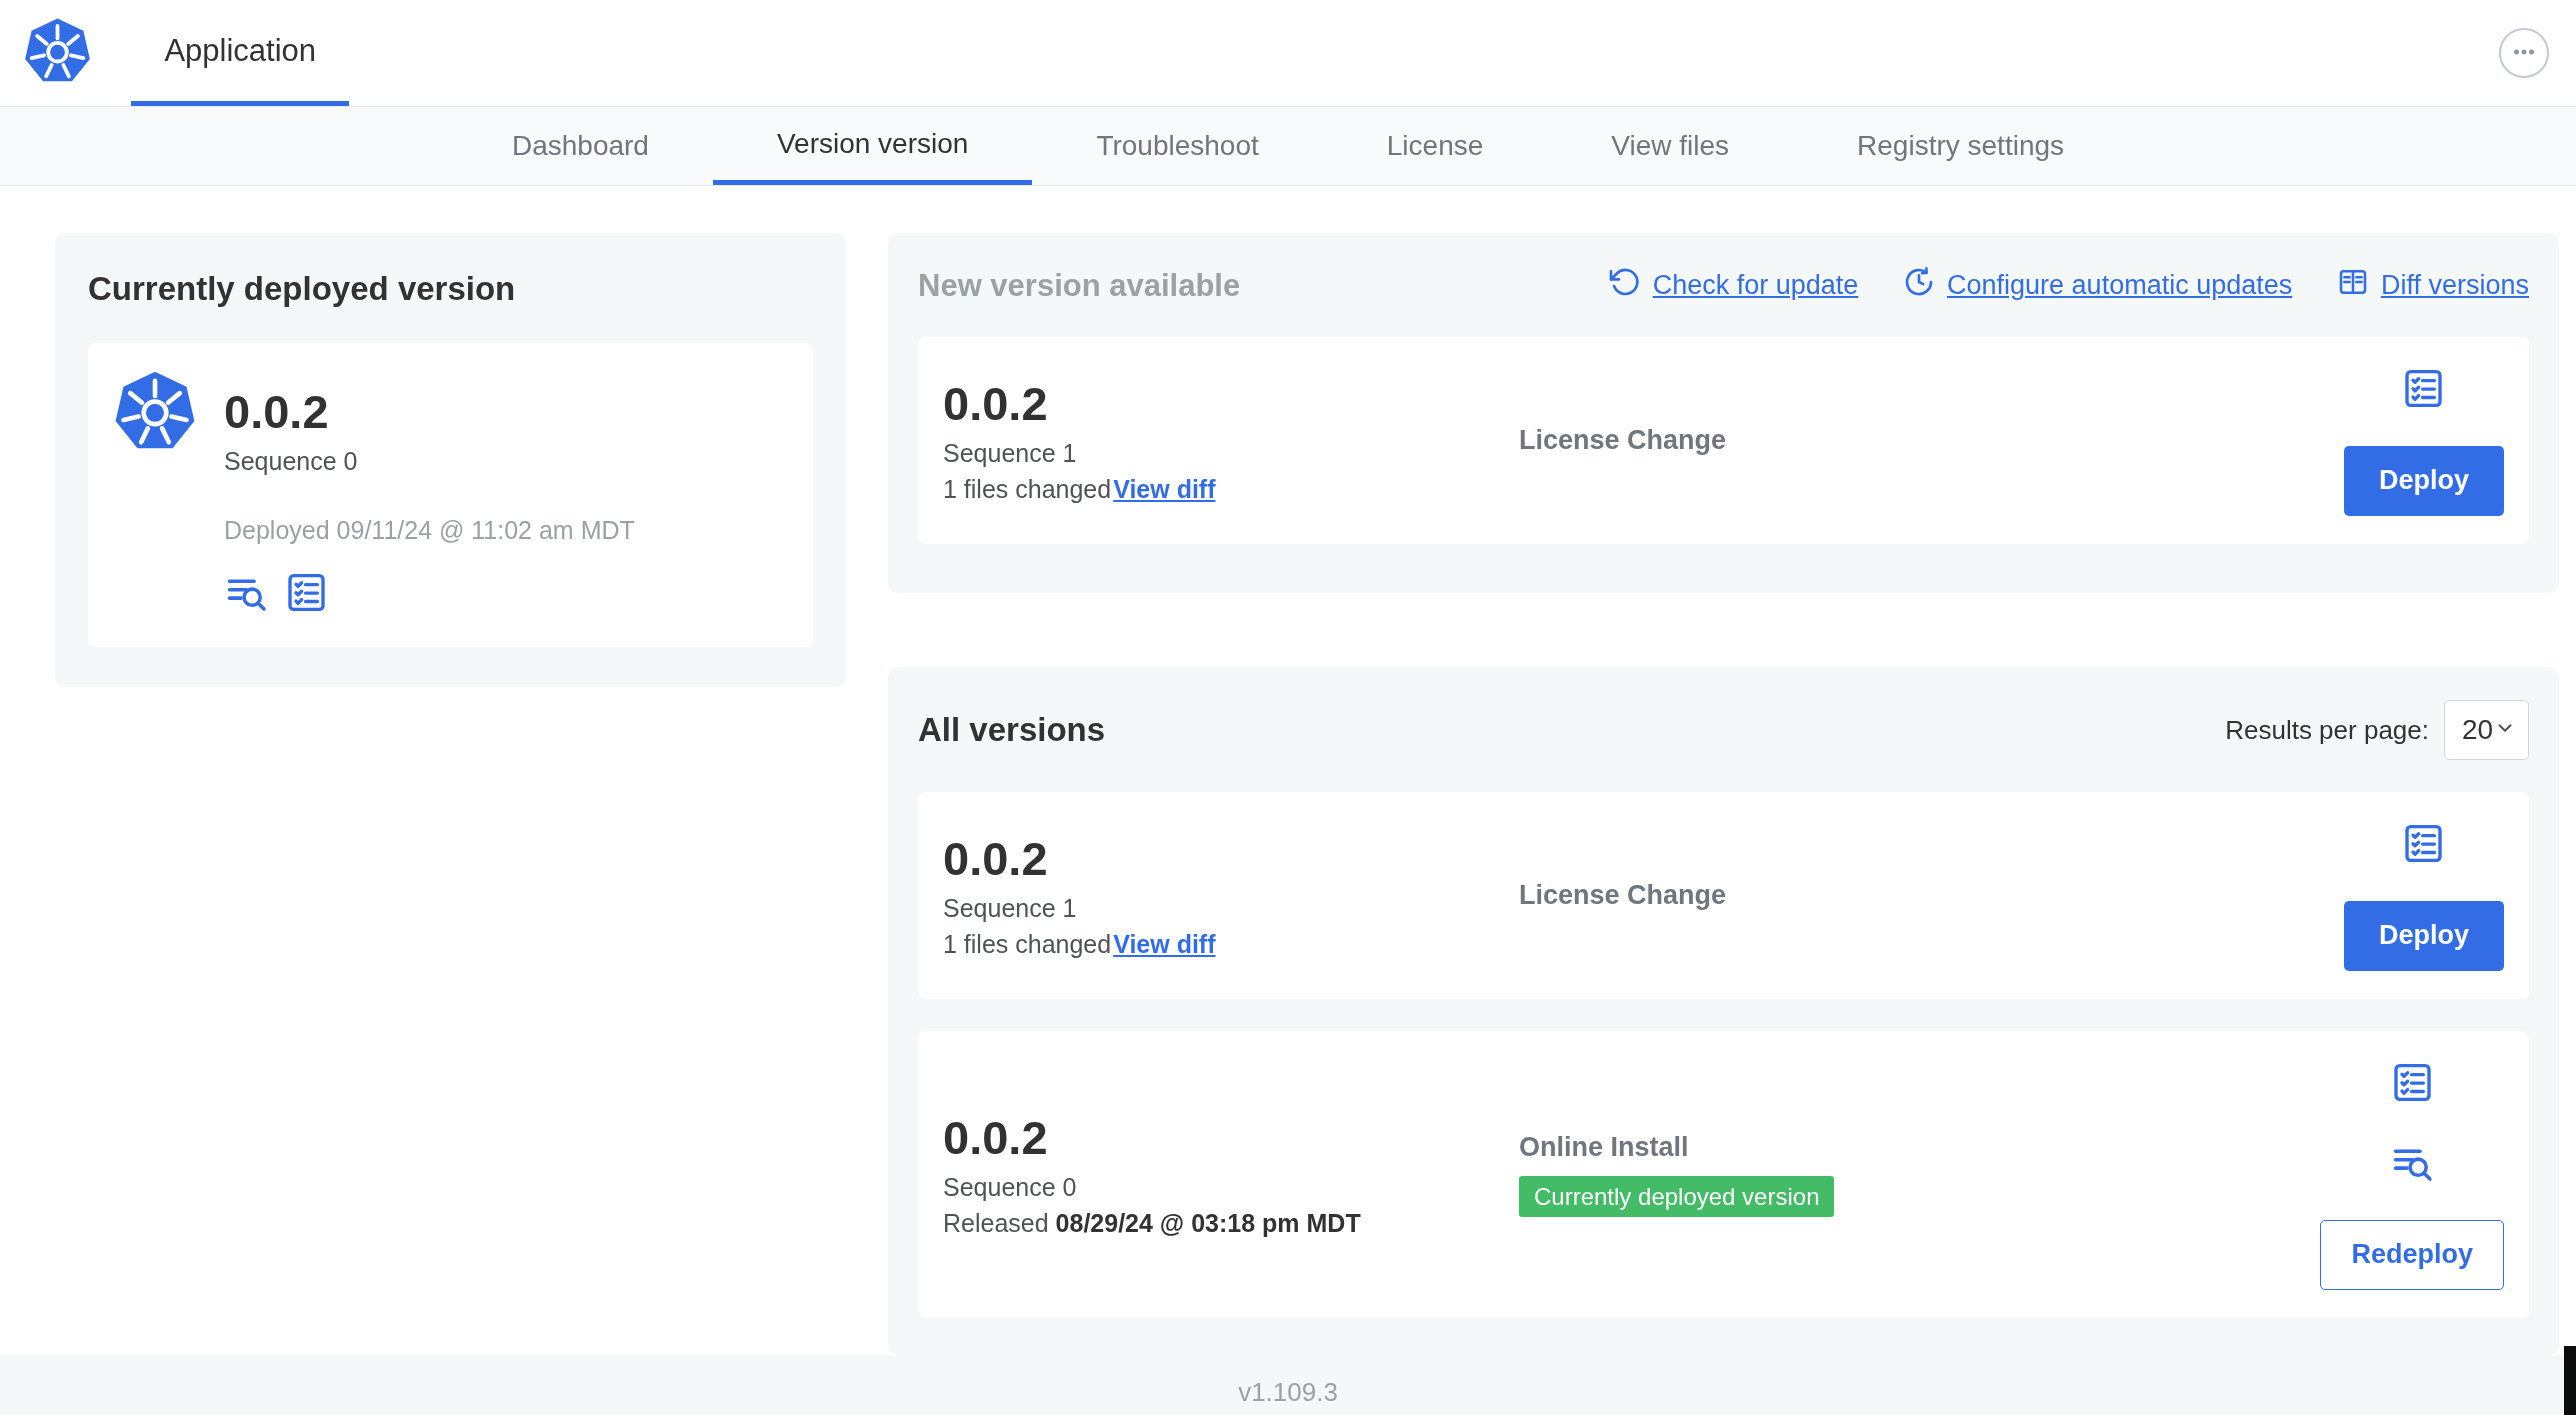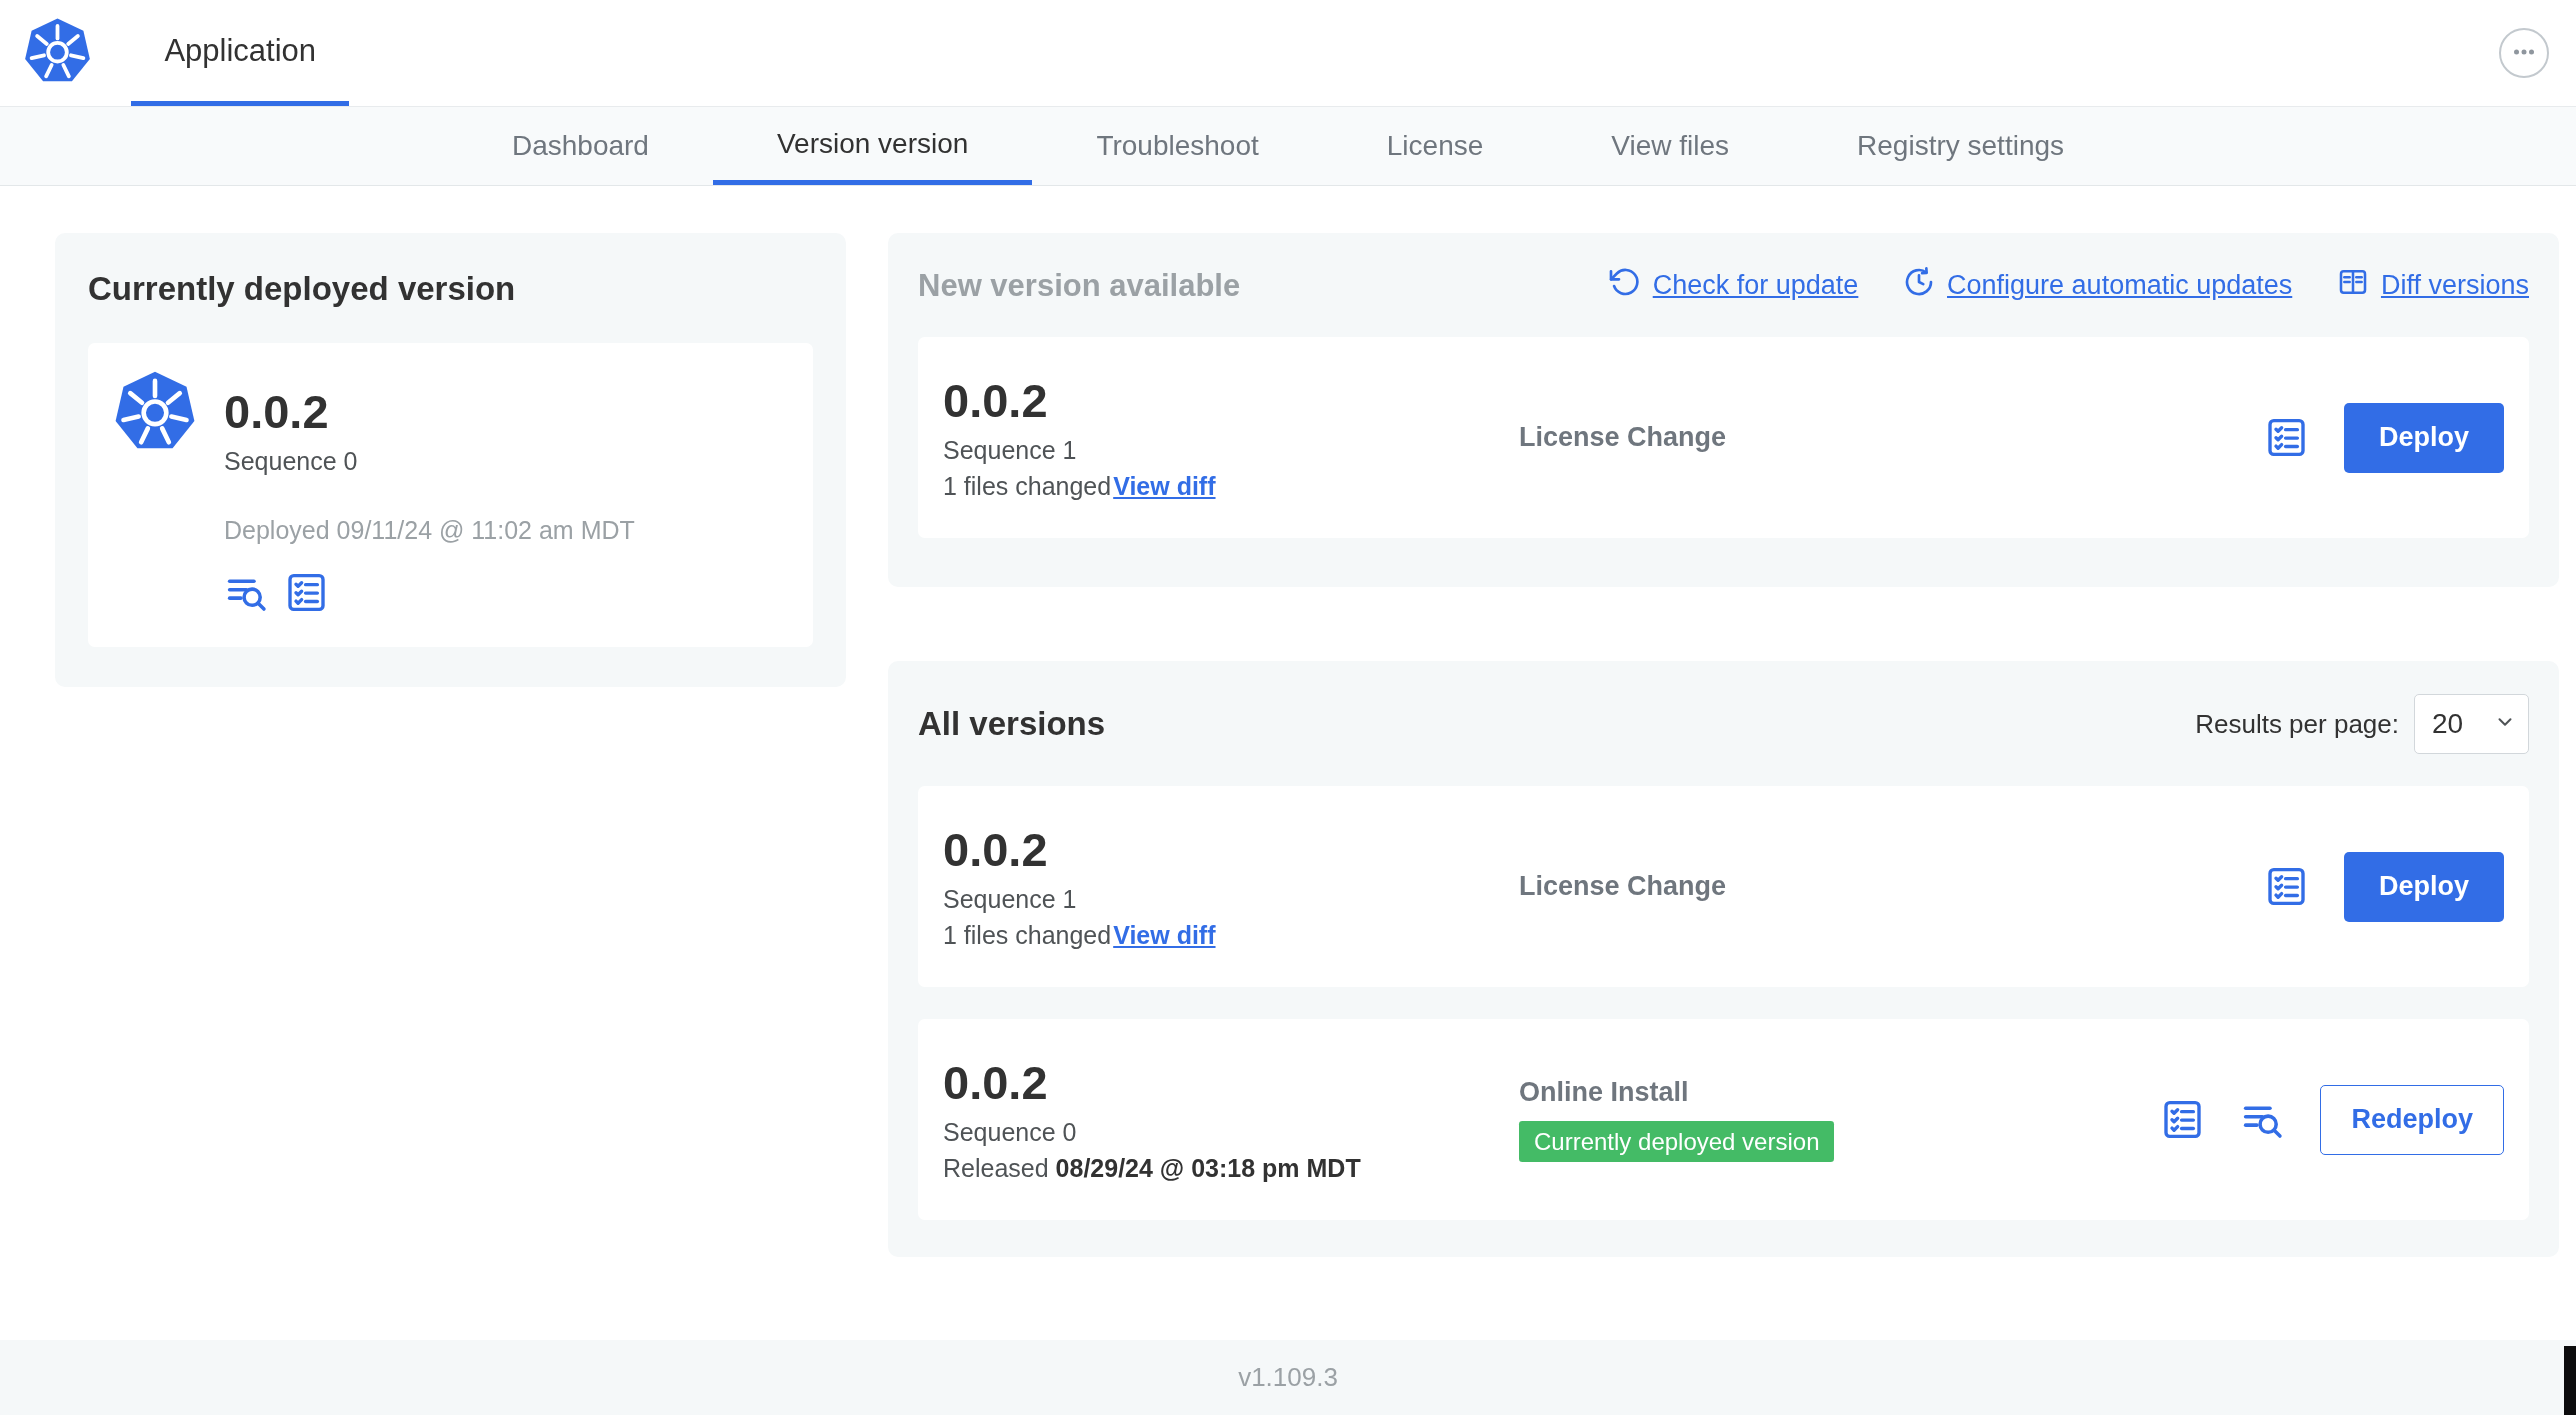--- a/index.html
+++ b/index.html
@@ -56,28 +56,28 @@
 
   .release-row { margin-top: 32px; background: #fff; border-radius: 6.7px; padding: 28.5px 25px; display: flex; align-items: center; min-height: 201px; }
   .release-left { width: 576px; flex-shrink: 0; }
   .files-line { display: flex; gap: 2px; align-items: center; font-size: 25px; color: #4f5356; margin-top: 6.7px; }
   .view-diff { color: #326de6; font-weight: 700; text-decoration: underline; cursor: pointer; }
   .released-line { font-size: 25px; color: #4f5356; margin-top: 6.7px; }
   .released-line .date-bold { font-weight: 700; color: #323232; }
   .release-mid { flex: 1; }
   .source-label { font-size: 27px; font-weight: 700; color: #6f767e; }
   .badge { display: inline-block; margin-top: 13.4px; background: #44bb66; color: #fff; font-size: 24px; padding: 6.7px 15px; border-radius: 3.3px; }
-  .release-actions { margin-left: auto; display: flex; align-items: center; gap: 35px; }
+  .release-actions { margin-left: auto; display: flex; align-items: center; gap: 35px; flex-direction: column; }
   .btn-primary { background: #326de6; color: #fff; font-size: 27px; font-weight: 700; border: none; border-radius: 5px; padding: 0 35px; height: 70px; cursor: pointer; font-family: inherit; }
   .btn-outline { background: #fff; color: #326de6; font-size: 27px; font-weight: 700; border: 1.7px solid #326de6; border-radius: 5px; padding: 0 30px; height: 70px; cursor: pointer; font-family: inherit; }
 
   
   .all-card { margin-top: 74px; padding: 33px 30px 37px; }
   .rpp { margin-left: auto; display: flex; align-items: center; gap: 15px; font-size: 26px; color: #323232; }
-  .select-box { width: 115px; height: 60px; background: #fff; border: 1.7px solid #d2d7db; border-radius: 5px; display: flex; align-items: center; justify-content: space-between; padding: 0 11.7px 0 17px; font-size: 28px; cursor: pointer; color: #323232; }
+  .select-box { width: 85px; height: 60px; background: #fff; border: 1.7px solid #d2d7db; border-radius: 5px; display: flex; align-items: center; justify-content: space-between; padding: 0 11.7px 0 17px; font-size: 28px; cursor: pointer; color: #323232; }
   .select-box svg { width: 22px; height: 22px; }
 
   
   .footer { height: 75px; flex-shrink: 0; background: #f5f8f9; display: flex; align-items: center; justify-content: center; font-size: 26px; color: #9ba1a5; }
 
   .scroll-thumb { position: absolute; right: 0; bottom: 0; width: 11.7px; height: 69px; background: #0c0c0d; }
 </style>
 </head>
 <body>
 

